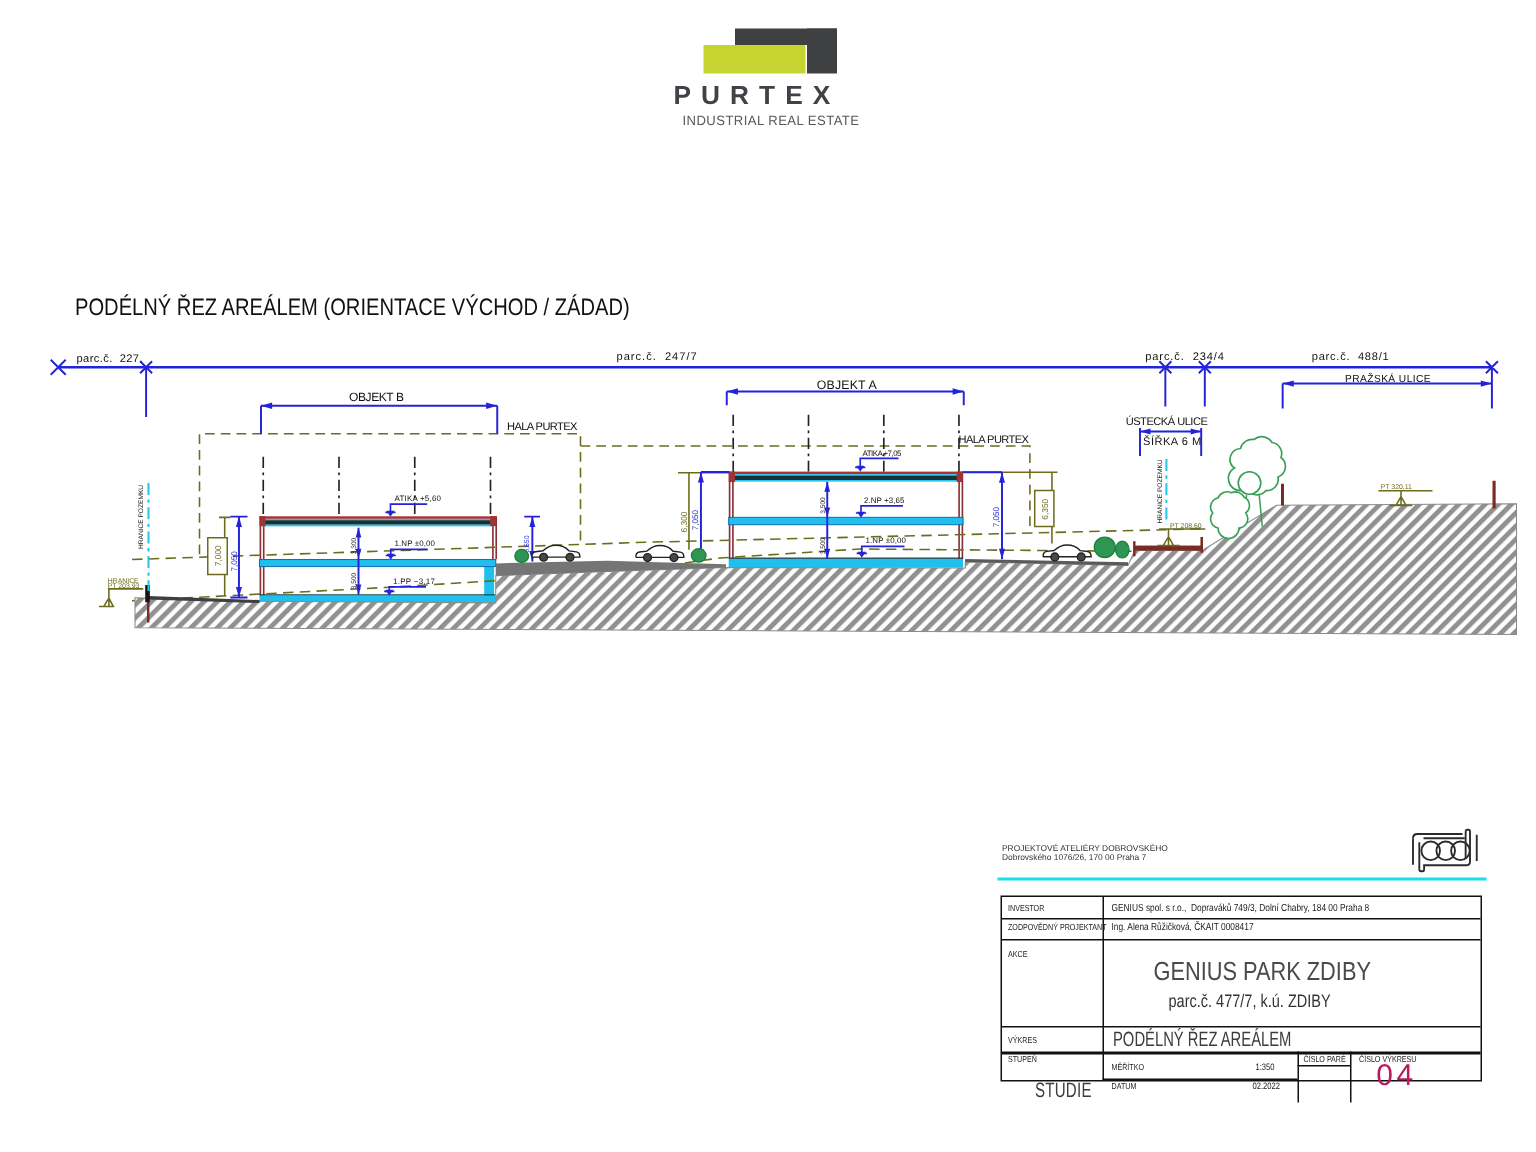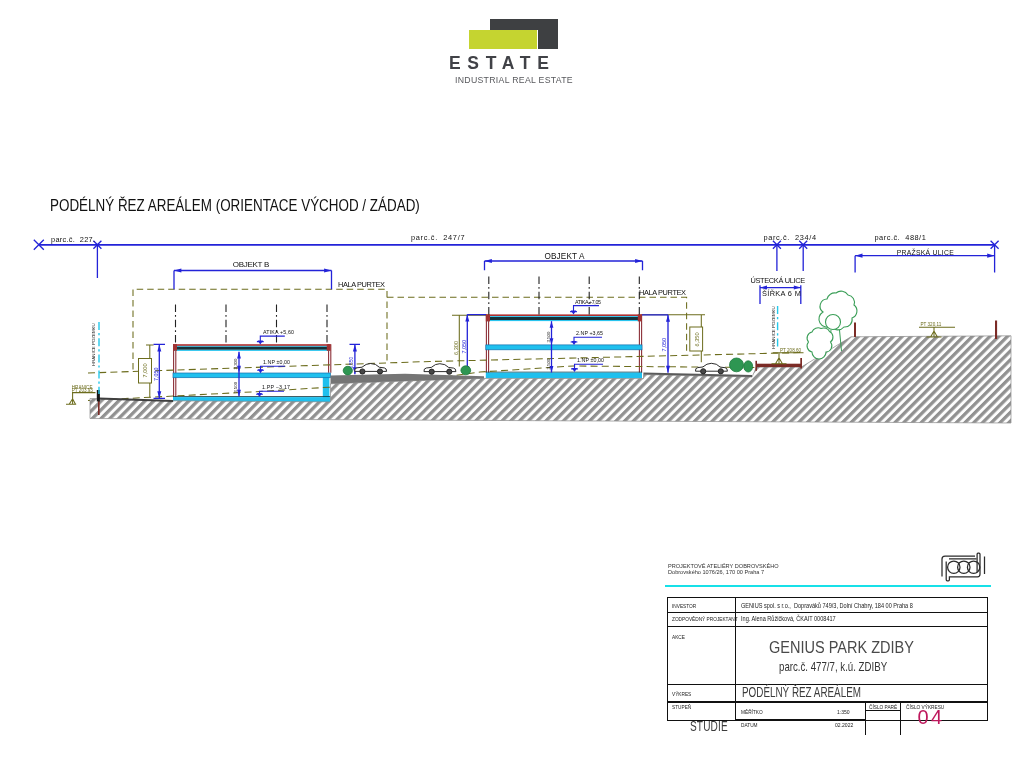--- a/index.html
+++ b/index.html
@@ -9,21 +9,21 @@
   .lbl{position:absolute;color:#1d1d1d;white-space:nowrap;}
   .cond{transform:scaleX(0.82);transform-origin:0 0;}
 </style>
 </head>
 <body>
 <div class="abs" style="left:0;top:0;width:1024px;height:768px;">
 
   <div class="abs" style="left:490px;top:18.5px;width:68px;height:11px;background:#3e4042;"></div>
   <div class="abs" style="left:538px;top:18.5px;width:20px;height:30.5px;background:#3e4042;"></div>
   <div class="abs" style="left:468.5px;top:30px;width:68.5px;height:18.5px;background:#c5d430;"></div>
-  <div class="lbl" id="contentTxt" style="left:449px;top:52.5px;font-size:17.5px;letter-spacing:6.7px;color:#414247;font-weight:bold;">ESTATE</div>
+  <div class="lbl" id="contentTxt" style="left:449px;top:52.5px;font-size:17.5px;letter-spacing:6.7px;color:#414247;font-weight:bold;">PURTEX</div>
   <div class="lbl" id="indTxt" style="left:454.5px;top:74.5px;font-size:9px;letter-spacing:0.3px;color:#57585c;transform:scaleX(0.97);transform-origin:0 0;">INDUSTRIAL REAL ESTATE</div>
 
   <div class="lbl" id="mainTitle" style="left:50.2px;top:196.5px;font-size:15.9px;color:#111;transform:scaleX(0.845);transform-origin:0 0;">PODÉLNÝ ŘEZ AREÁLEM (ORIENTACE VÝCHOD / ZÁDAD)</div>
 
   <svg class="abs" style="left:0;top:0;" width="1024" height="768" viewBox="0 0 1024 768">
     <defs>
       <pattern id="hatch" patternUnits="userSpaceOnUse" width="6.2" height="6.2" patternTransform="rotate(-45)">
         <rect x="0" y="0" width="6.2" height="3.4" fill="#919191"></rect>
         <rect x="0" y="3.4" width="6.2" height="2.8" fill="#fdfdfd"></rect>
       </pattern>

